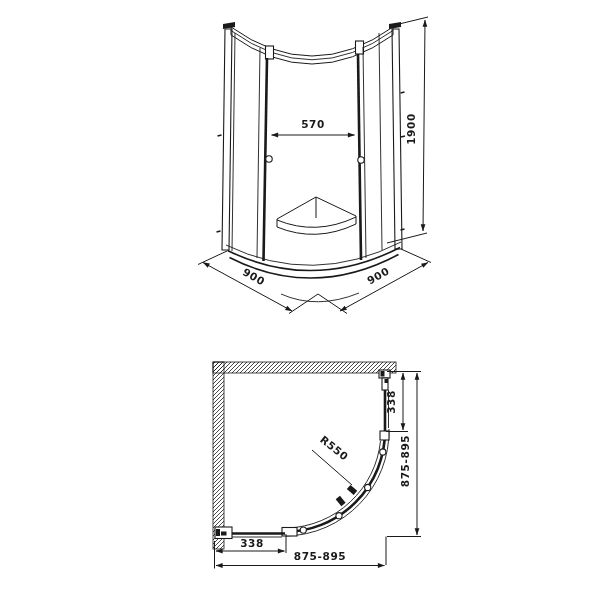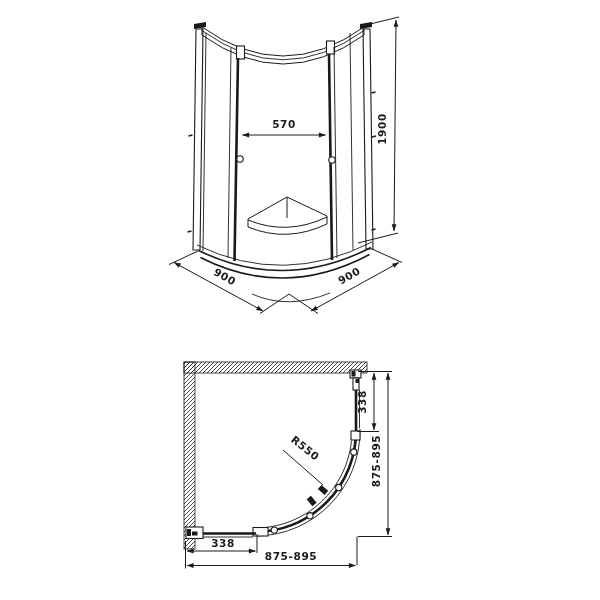--- a/index.html
+++ b/index.html
@@ -1,16 +1,16 @@
 <!DOCTYPE html>
 <html><head>
 <meta charset="utf-8">
 <style>
   html,body{margin:0;padding:0;background:#ffffff;}
-  .stage{position:relative;width:524px;height:600px;background:#ffffff;overflow:hidden;}
+  .stage{position:relative;width:524px;height:600px;background:#ffffff;overflow:hidden;margin-left:29px;}
   svg{display:block;}
   .ln{stroke:#1a1a1a;fill:none;stroke-width:1;}
   .thin{stroke:#1a1a1a;fill:none;stroke-width:0.9;}
   .med{stroke:#1a1a1a;fill:none;stroke-width:1.6;}
   .thick{stroke:#1a1a1a;fill:none;stroke-width:2.6;}
   .dim{stroke:#1a1a1a;fill:none;stroke-width:1;}
   .wfill{fill:#ffffff;stroke:#1a1a1a;stroke-width:1.1;}
   .bfill{fill:#1a1a1a;stroke:none;}
   .lbl{fill:#1a1a1a;font-family:"DejaVu Sans",sans-serif;font-size:10.5px;font-weight:bold;letter-spacing:0.6px;text-anchor:middle;}
 </style>

